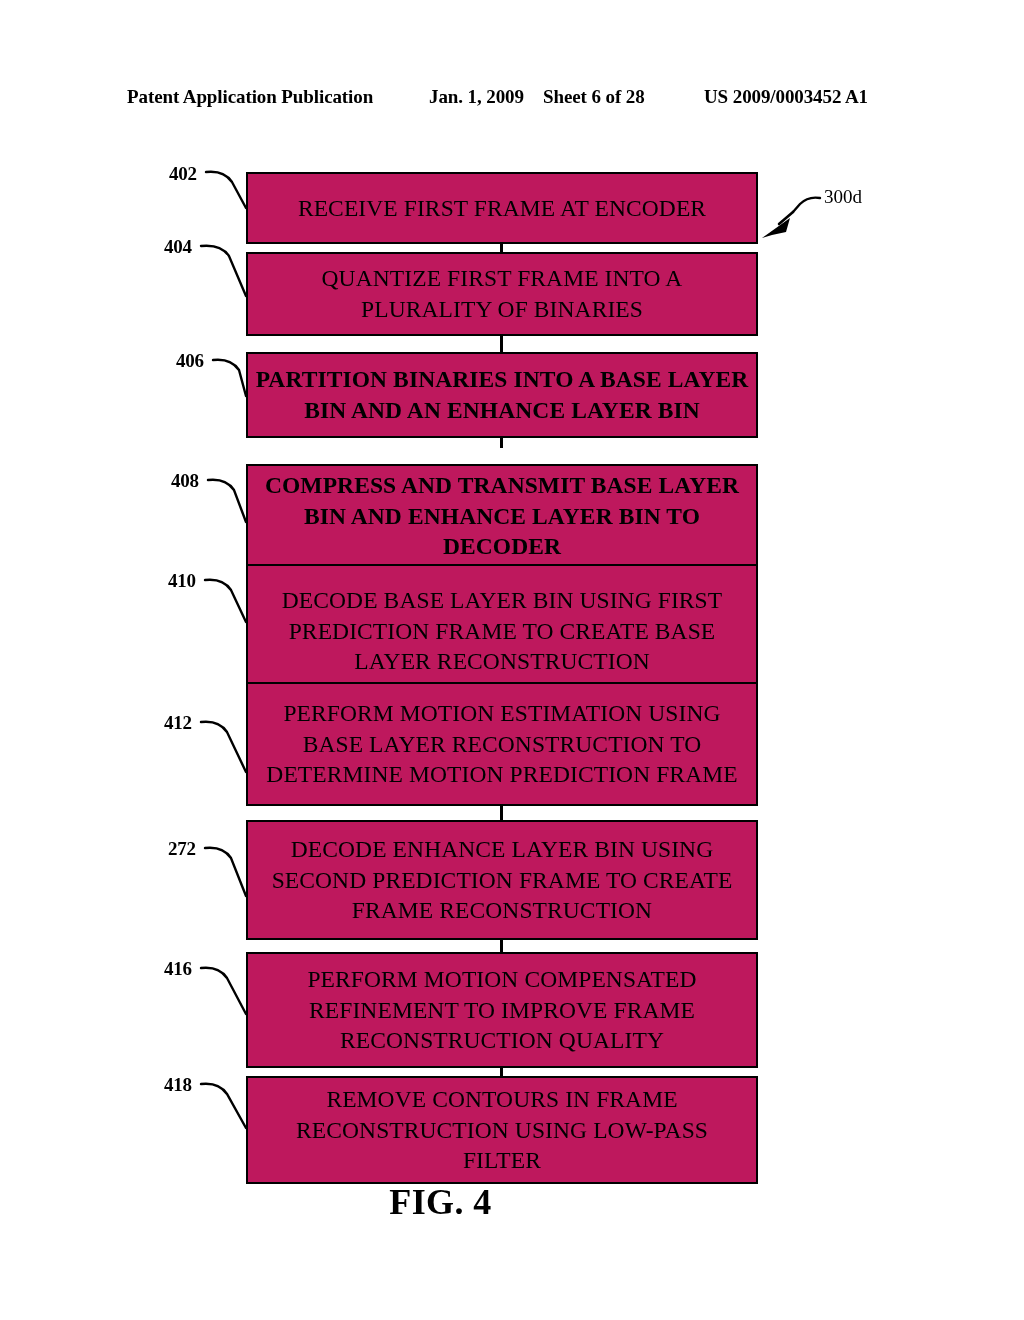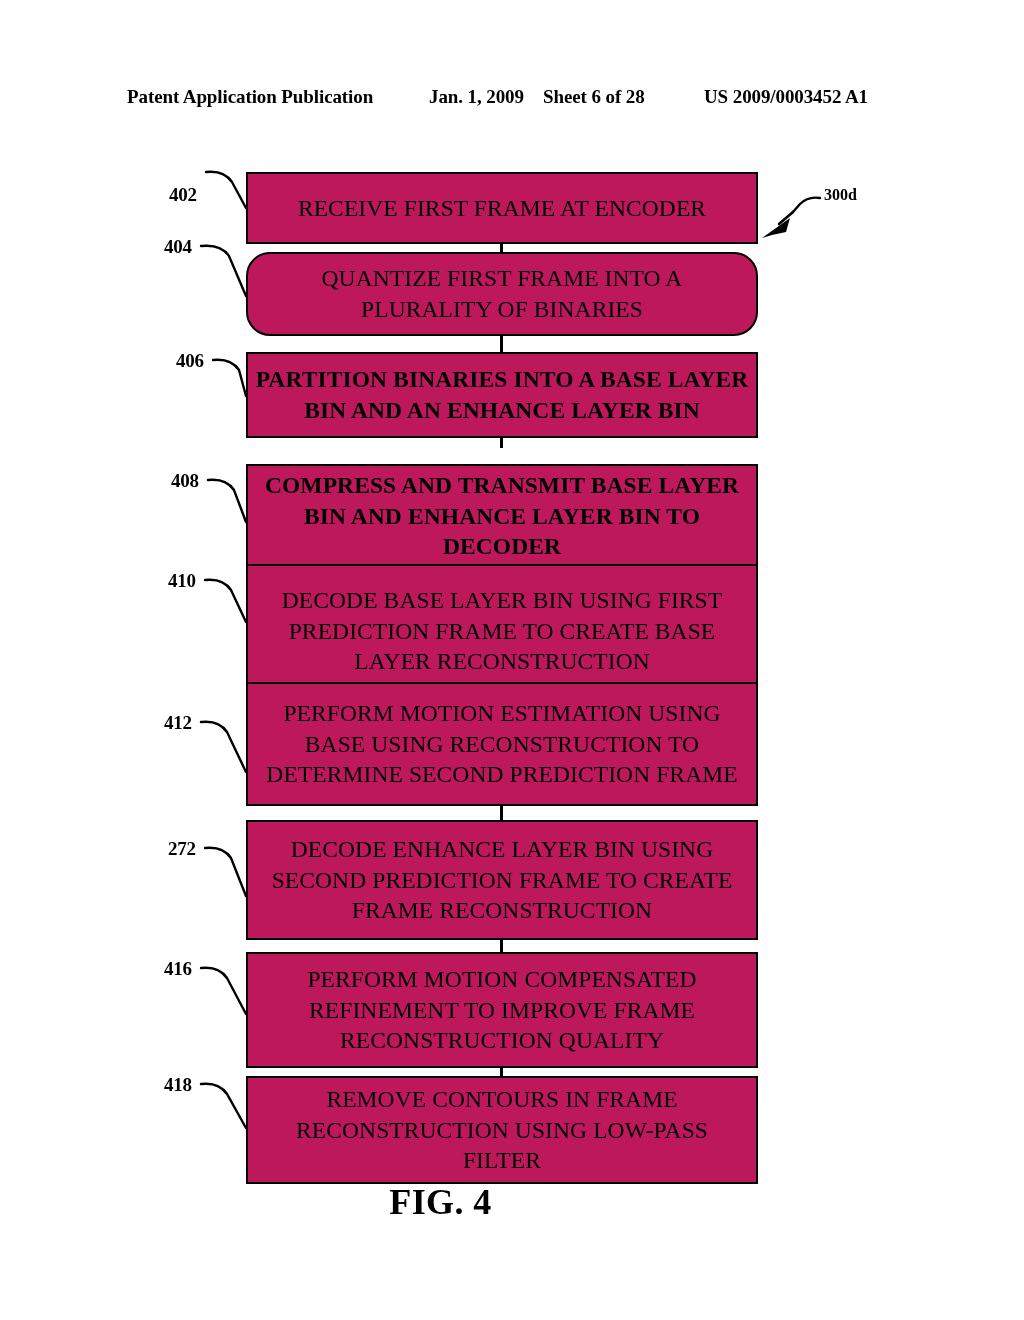--- a/index.html
+++ b/index.html
@@ -60,21 +60,21 @@
     text-align: center;
     font-size: 23.5px;
     line-height: 1.30;
     letter-spacing: 0.1px;
     padding: 0 6px;
   }
   .fc-box .txt { display: block; width: 100%; }
 
   
   #box-402 { top: 172px; height: 72px; }
-  #box-404 { top: 252px; height: 84px; border-radius: 24px; }
+  #box-404 { top: 252px; height: 84px; }
   #box-406 { top: 352px; height: 86px; font-weight: bold; }
   #box-408 { top: 464px; height: 104px; font-weight: bold; }
   #box-410 { top: 564px; height: 134px; }
   #box-412 { top: 682px; height: 124px; }
   #box-414 { top: 820px; height: 120px; }
   #box-416 { top: 952px; height: 116px; }
   #box-418 { top: 1076px; height: 108px; }
 
   
   .fc-conn {
@@ -101,22 +101,22 @@
     width: 1024px;
     height: 1320px;
     pointer-events: none;
   }
 
   
   #label-300d {
     position: absolute;
     left: 824px;
     top: 186px;
-    font-weight: bold;
-    font-size: 16px;
+    font-weight: normal;
+    font-size: 19px;
     white-space: nowrap;
   }
 
   
   #fig-caption {
     position: absolute;
     top: 1181px;
     left: 0;
     width: 881px;
     text-align: center;
@@ -155,33 +155,33 @@
   <div class="fc-box" id="box-406">
     <span class="txt">PARTITION BINARIES INTO A BASE LAYER BIN AND AN ENHANCE LAYER BIN</span>
   </div>
   <div class="fc-box" id="box-408">
     <span class="txt">COMPRESS AND TRANSMIT BASE LAYER BIN AND ENHANCE LAYER BIN TO DECODER</span>
   </div>
   <div class="fc-box" id="box-410">
     <span class="txt">DECODE BASE LAYER BIN USING FIRST PREDICTION FRAME TO CREATE BASE LAYER RECONSTRUCTION</span>
   </div>
   <div class="fc-box" id="box-412">
-    <span class="txt">PERFORM MOTION ESTIMATION USING BASE USING RECONSTRUCTION TO DETERMINE SECOND PREDICTION FRAME</span>
+    <span class="txt">PERFORM MOTION ESTIMATION USING BASE LAYER RECONSTRUCTION TO DETERMINE MOTION PREDICTION FRAME</span>
   </div>
   <div class="fc-box" id="box-414">
     <span class="txt">DECODE ENHANCE LAYER BIN USING SECOND PREDICTION FRAME TO CREATE FRAME RECONSTRUCTION</span>
   </div>
   <div class="fc-box" id="box-416">
     <span class="txt">PERFORM MOTION COMPENSATED REFINEMENT TO IMPROVE FRAME RECONSTRUCTION QUALITY</span>
   </div>
   <div class="fc-box" id="box-418">
     <span class="txt">REMOVE CONTOURS IN FRAME RECONSTRUCTION USING LOW-PASS FILTER</span>
   </div>
 
-  <span class="ref-num" style="left:169px; top:163px;margin-top:21px;">402</span>
+  <span class="ref-num" style="left:169px; top:163px;">402</span>
   <span class="ref-num" style="left:164px; top:236px;">404</span>
   <span class="ref-num" style="left:176px; top:350px;">406</span>
   <span class="ref-num" style="left:171px; top:470px;">408</span>
   <span class="ref-num" style="left:168px; top:570px;">410</span>
   <span class="ref-num" style="left:164px; top:712px;">412</span>
   <span class="ref-num" style="left:168px; top:838px;">272</span>
   <span class="ref-num" style="left:164px; top:958px;">416</span>
   <span class="ref-num" style="left:164px; top:1074px;">418</span>
 
   <svg id="leaders" viewBox="0 0 1024 1320" width="1024" height="1320" xmlns="http://www.w3.org/2000/svg">

